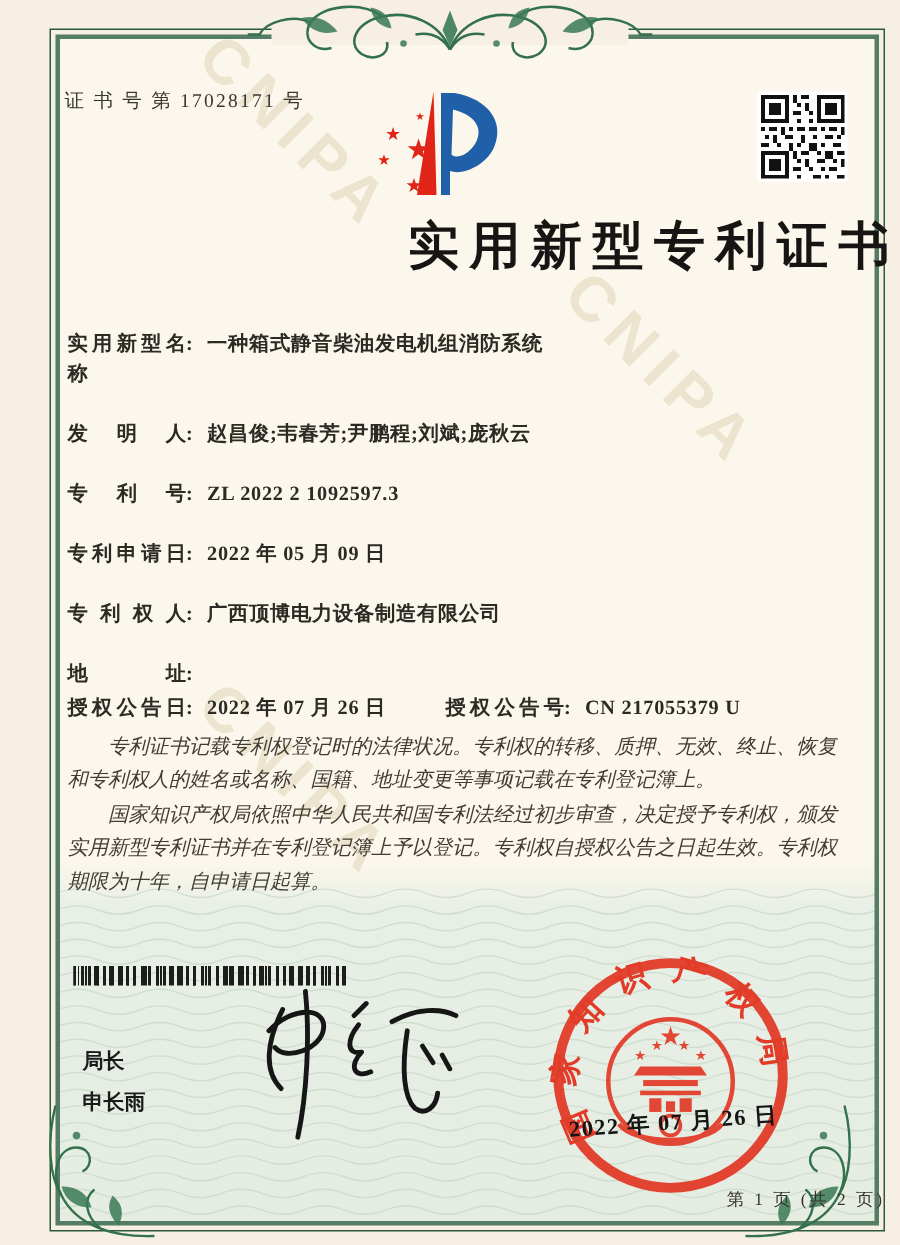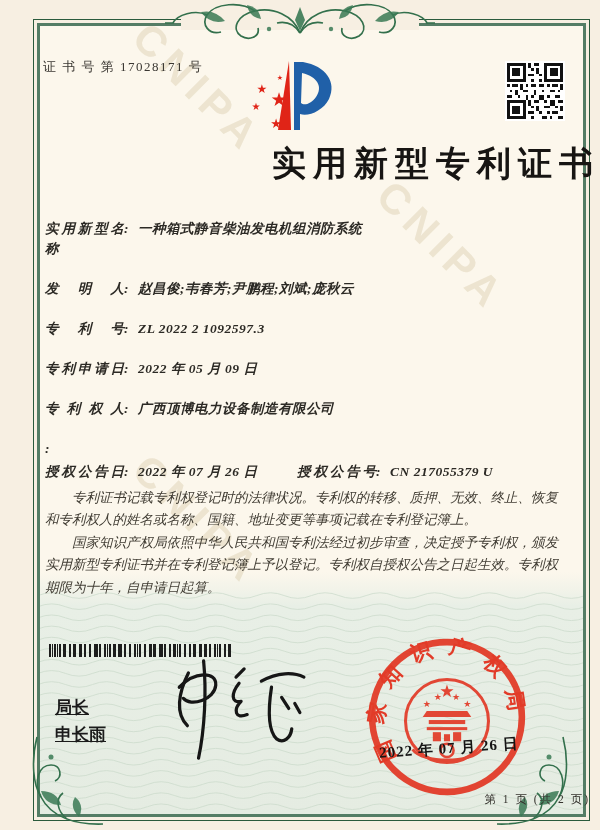--- a/index.html
+++ b/index.html
@@ -37,40 +37,40 @@
   .cert-no { position:absolute; left:43px; top:58px; font-size:13px; font-weight:400;
              letter-spacing:1.5px; color:#3a3732; }
   .qr { position:absolute; left:505px; top:61px; width:60px; height:60px; background:#fff; padding:2px; }
   .logo { position:absolute; left:250px; top:56px; width:102px; height:86px; }
 
   .title { position:absolute; left:0; right:0; top:141px; text-align:right;
            font-size:34px; font-weight:700; letter-spacing:7px; color:#171513; }
 
   .fields { position:absolute; left:45px; top:219px; right:38px; font-size:13.5px;
             font-weight:700; color:#2c2a25; }
-  .row { display:flex; line-height:20px; margin-bottom:20px;font-style:italic; }
+  .row { display:flex; line-height:20px; margin-bottom:20px; }
   .f-label { width:79px; flex:none; text-align:justify; text-align-last:justify; }
   .f-colon { width:14px; flex:none; }
   .f-value { flex:1; letter-spacing:0.5px; }
   .row-addr { margin-bottom:3px; }
   .pair1 { display:flex; width:252px; flex:none;justify-content:space-between; }
   .pair2 { display:flex; flex:1; }
 
   .body-text { position:absolute; left:45px; top:487px; right:40px; font-size:13.5px;
                font-style:italic; color:#403c33; line-height:22.4px; }
   .body-text p { text-indent:2em; }
 
   .barcode { position:absolute; left:49px; top:644px; width:183px; height:13px;
     background-image:
       repeating-linear-gradient(90deg,#1d1d1d 0 2px,transparent 2px 5px),
       repeating-linear-gradient(90deg,#1d1d1d 0 1px,transparent 1px 8px),
       repeating-linear-gradient(90deg,transparent 0 3px,#1d1d1d 3px 4px,transparent 4px 11px); }
 
   .commissioner { position:absolute; left:55px; top:694px; font-family:"Liberation Sans", sans-serif;
-                  font-size:17px; font-weight:700; color:#1b1b1b; line-height:27px;text-decoration:underline; }
+                  font-size:14px; font-weight:700; color:#1b1b1b; line-height:27px; }
   .sig { position:absolute; left:158px; top:650px; width:152px; height:118px; }
 
   .seal { position:absolute; left:362px; top:632px; width:170px; height:170px; z-index:6; }
   .seal-date { position:absolute; left:358px; top:739px; width:182px; z-index:7; text-align:center;
                font-size:15px; font-weight:700; color:#151515; letter-spacing:1px;
                transform:rotate(-4deg); }
 
   .footer { position:absolute; left:33px; right:10px; top:792px; text-align:right;
             font-size:11.5px; color:#34322d; letter-spacing:2px; z-index:6; }
 </style>
@@ -224,20 +224,21 @@
         <span class="f-label">专利申请日</span>
         <span class="f-colon">:</span>
         <span class="f-value">2022 年 05 月 09 日</span>
       </div>
       <div class="row">
         <span class="f-label">专利权人</span>
         <span class="f-colon">:</span>
         <span class="f-value">广西顶博电力设备制造有限公司</span>
       </div>
       <div class="row row-addr">
+        <span class="f-label">地址</span>
         <span class="f-colon">:</span>
       </div>
       <div class="row">
         <span class="pair1">
           <span class="f-label">授权公告日</span>
           <span class="f-colon">:</span>
           <span class="f-value">2022 年 07 月 26 日</span>
         </span>
         <span class="pair2">
           <span class="f-label">授权公告号</span>

